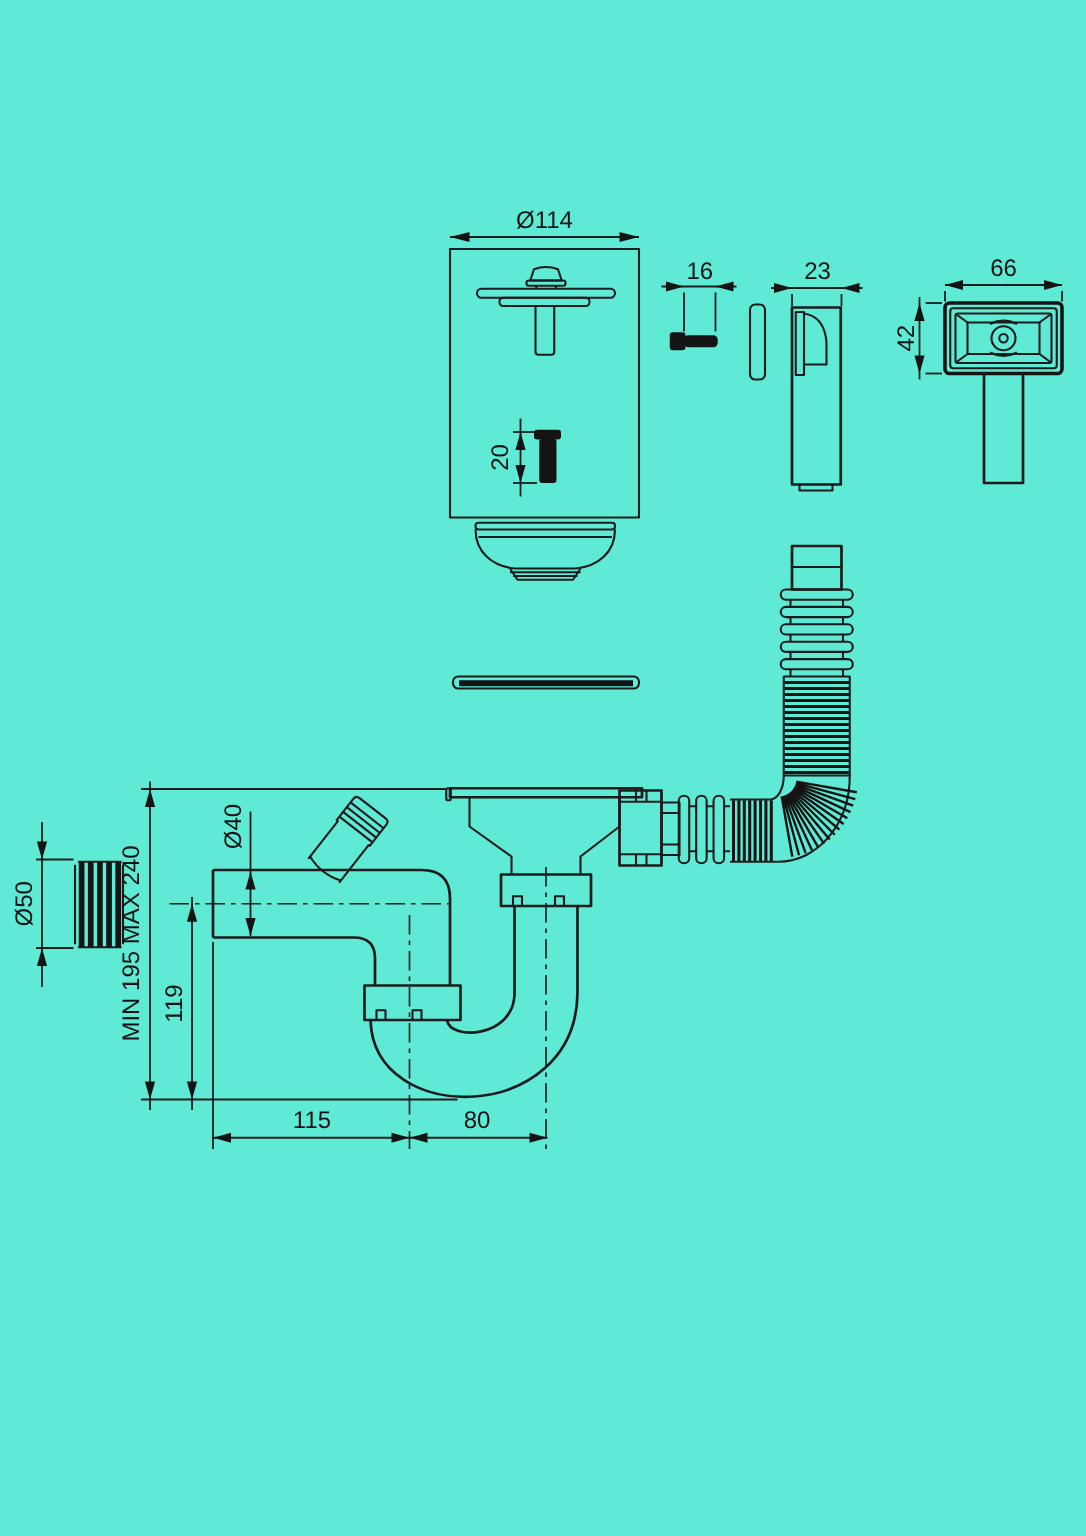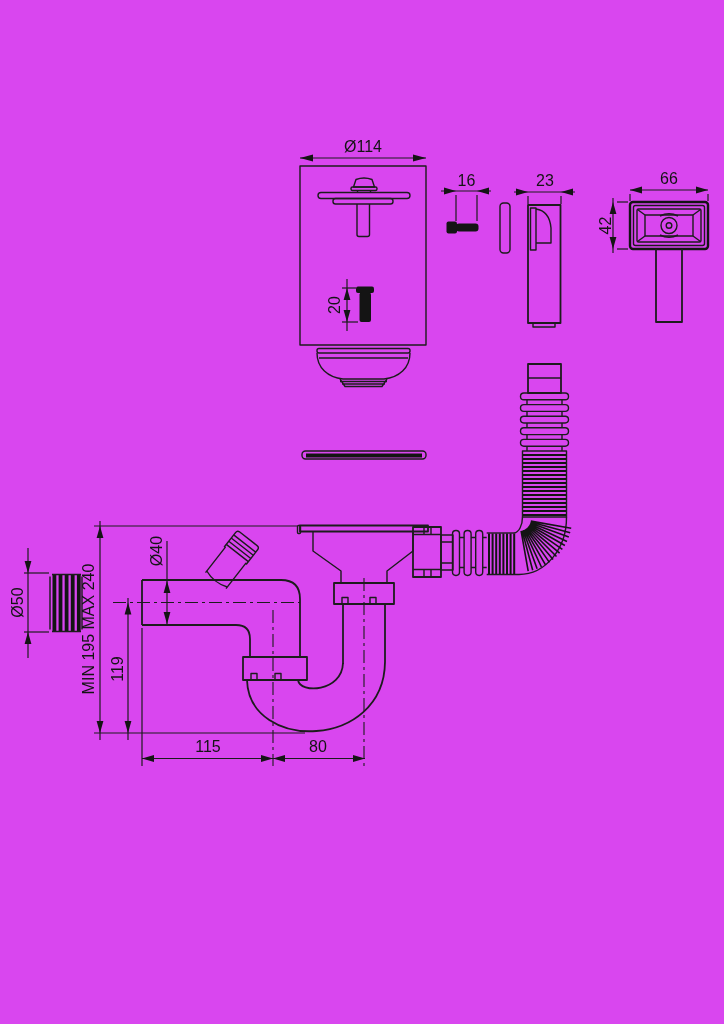--- a/index.html
+++ b/index.html
@@ -1,16 +1,16 @@
 <!DOCTYPE html>
 <html><head>
 <meta charset="utf-8">
 <style>
   html,body{margin:0;padding:0;background:#fff;}
-  .stage{width:724px;height:1024px;background:#d946ef;position:relative;font-family:"Liberation Sans",sans-serif;}
+  .stage{width:724px;height:1024px;background:#5eead4;position:relative;font-family:"Liberation Sans",sans-serif;}
   svg{display:block;}
   .ol{fill:none;stroke:#1c1c1c;stroke-width:1.8;stroke-linejoin:round;}
   .ol2{fill:none;stroke:#1c1c1c;stroke-width:1.4;stroke-linejoin:round;}
   .thin{fill:none;stroke:#1c1c1c;stroke-width:1.2;}
   .cl{fill:none;stroke:#1c1c1c;stroke-width:1.1;stroke-dasharray:13 4 3 4;}
   .blk{fill:#141414;stroke:none;}
   .ah{fill:#141414;stroke:none;}
   .dense{fill:none;stroke:#141414;stroke-width:2;}
   .fan{fill:none;stroke:#141414;stroke-width:1.6;}
   text{fill:#141414;font-family:"Liberation Sans",sans-serif;font-size:16px;font-weight:500;}

